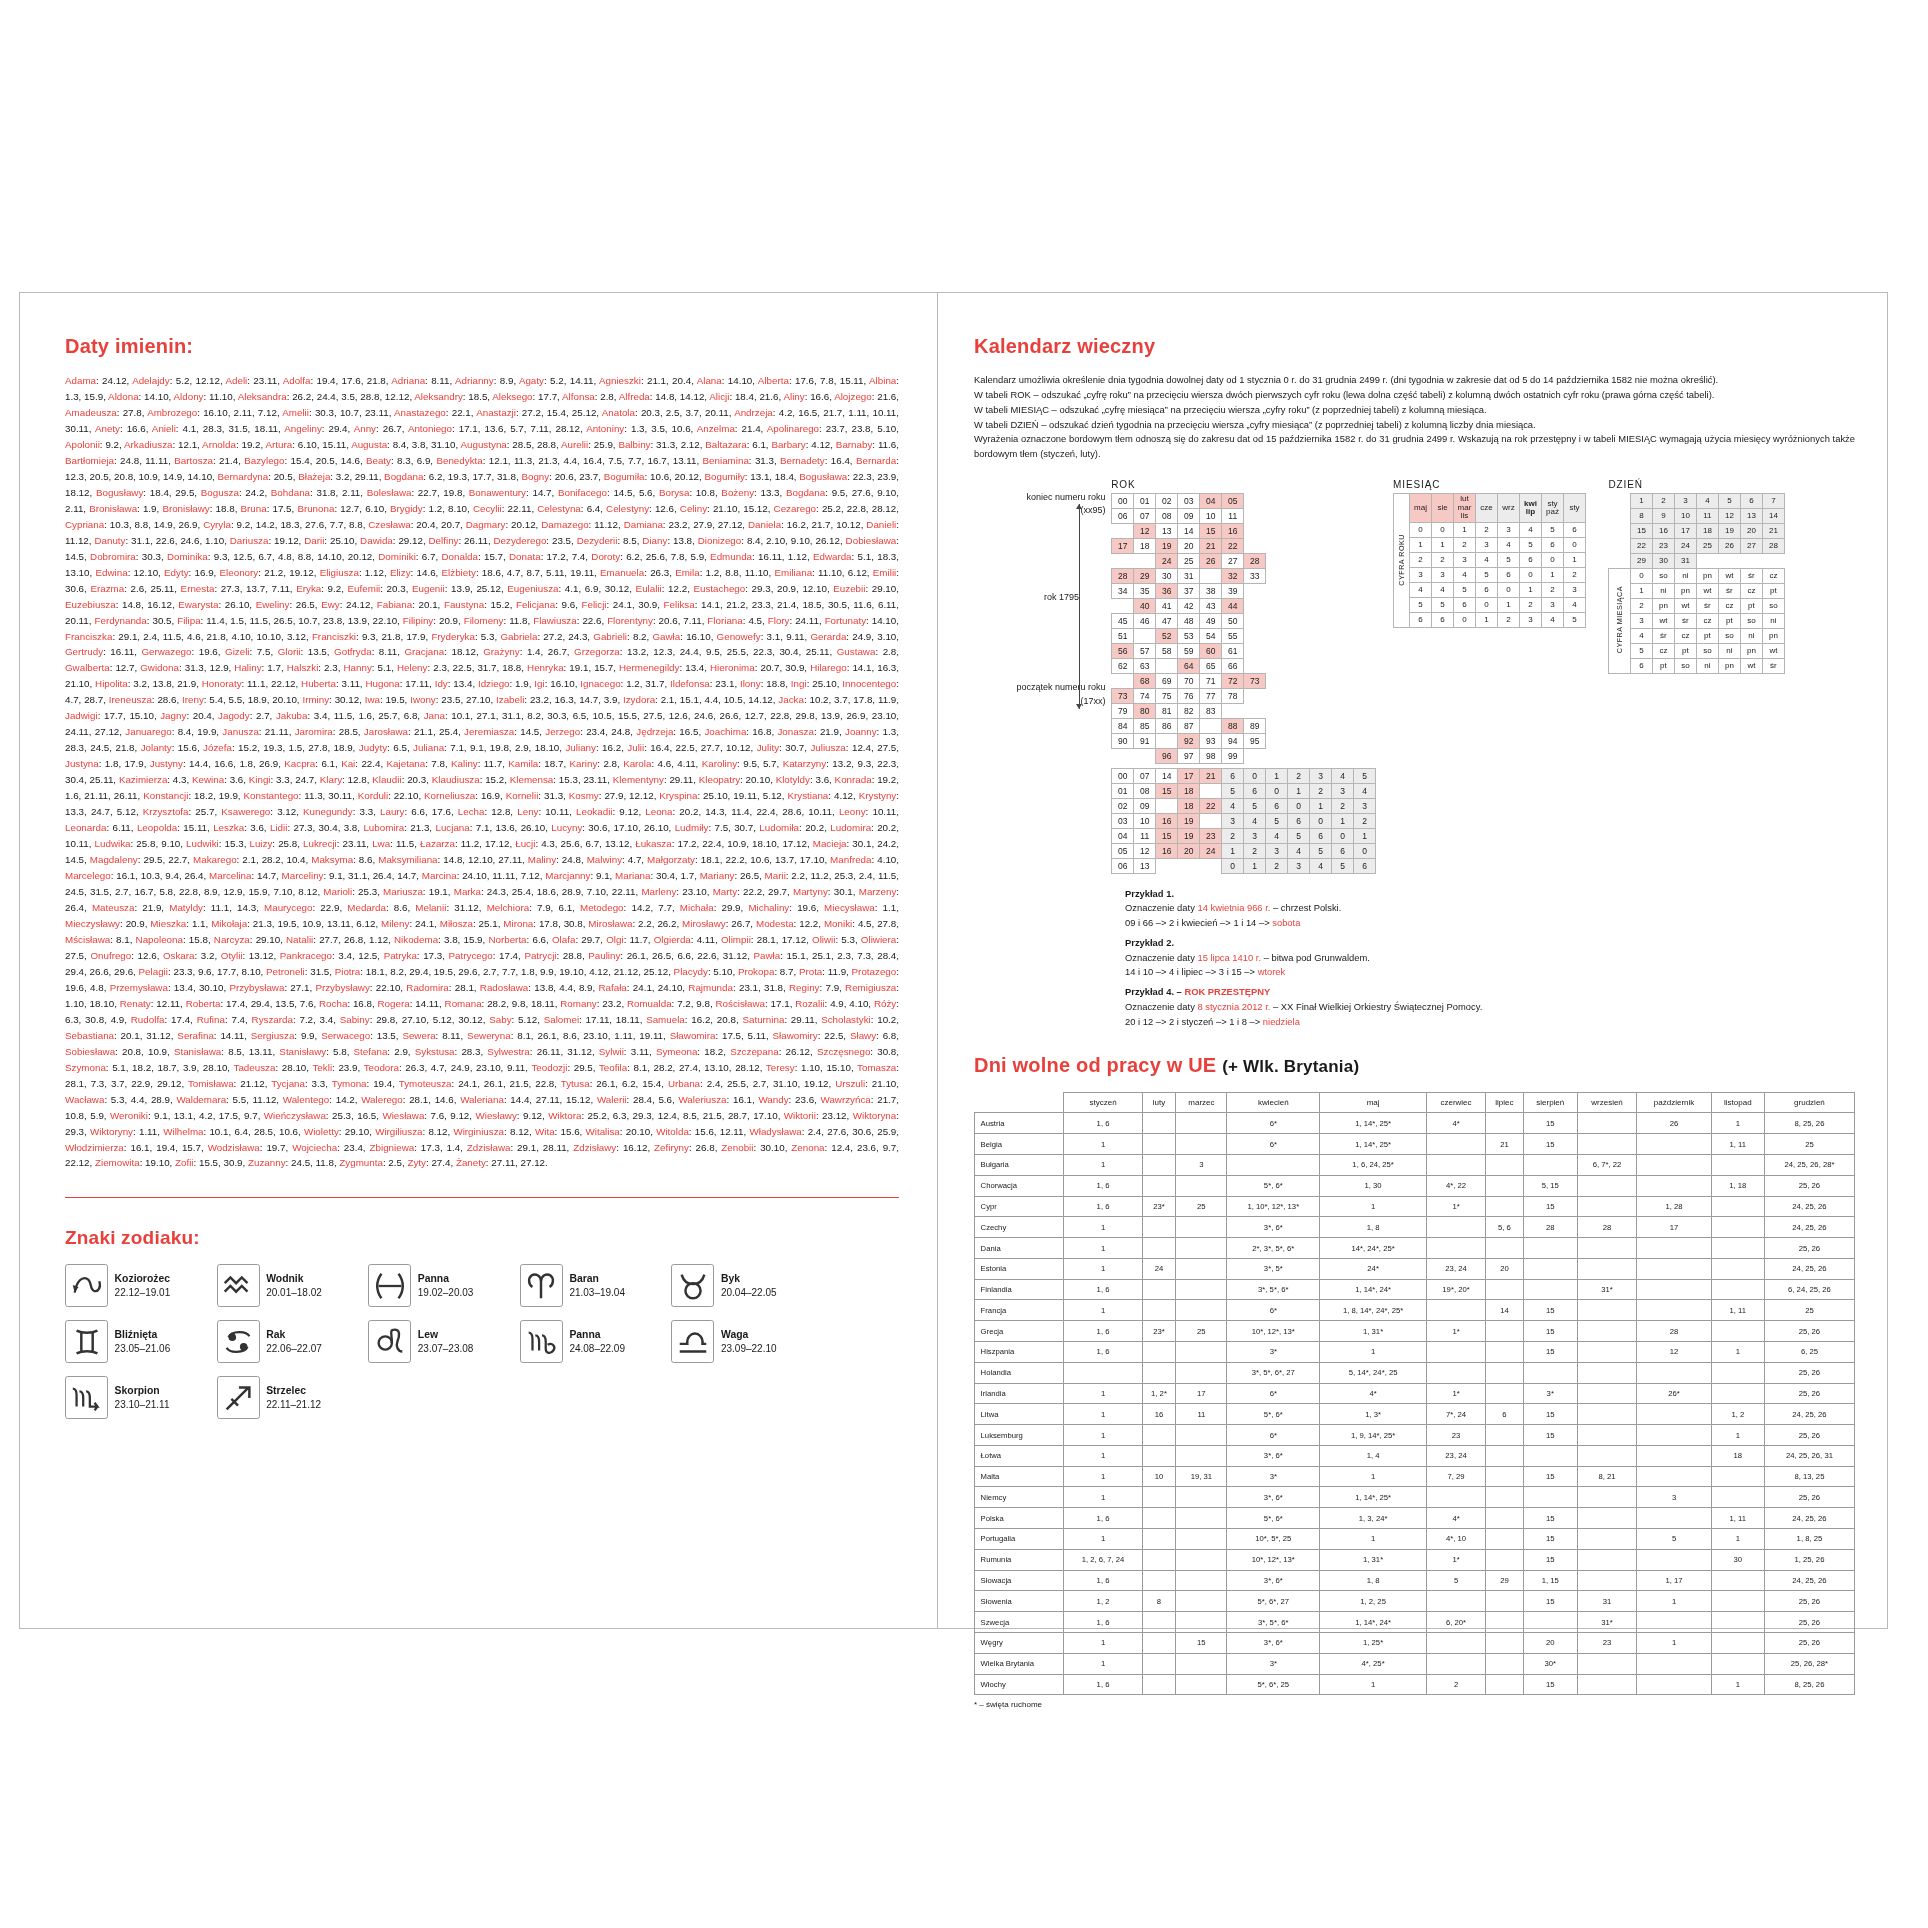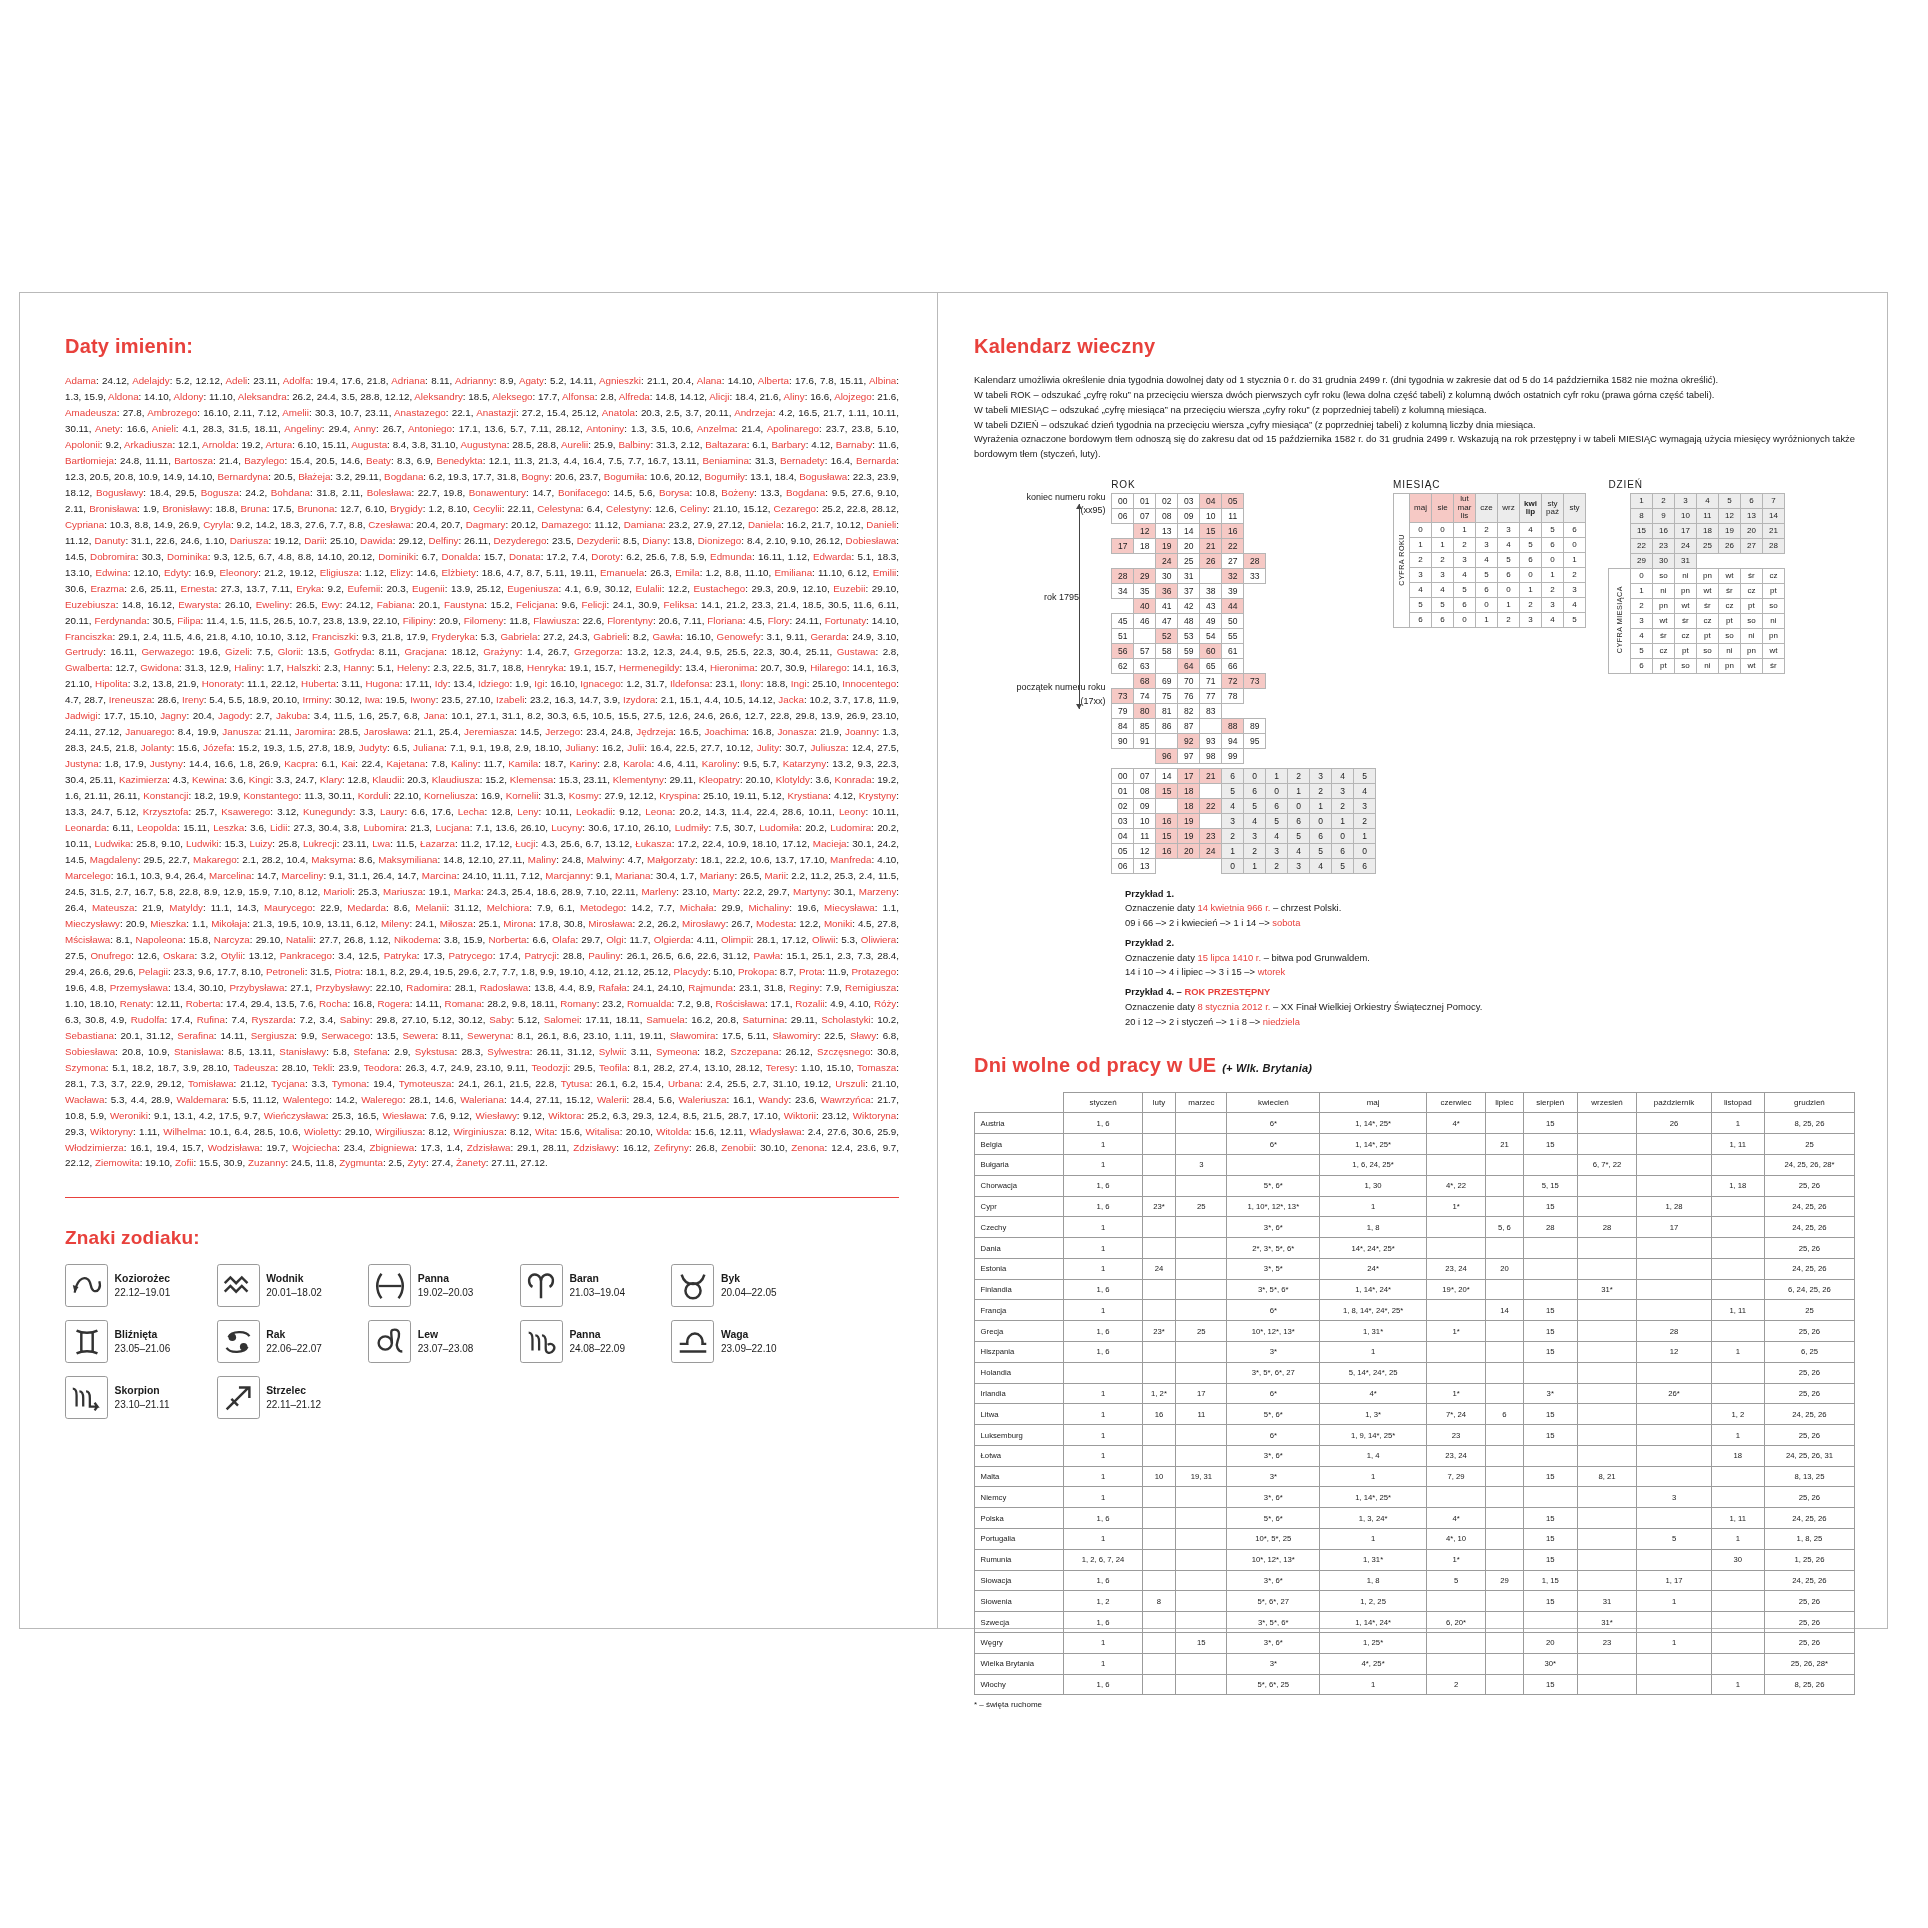--- a/index.html
+++ b/index.html
@@ -37,21 +37,21 @@
   .daytbl td{width:18px;height:13px;font-size:8px;}
   .rotcell{writing-mode:vertical-rl;transform:rotate(180deg);font-size:7.2px;letter-spacing:0.5px;line-height:1;}
   .examples{font-size:9.4px;line-height:1.55;margin-top:13px;}
   .examples .ttl{font-weight:bold;text-align:center;}
   .red{color:#e8413c;}
   table.ue{border-collapse:collapse;width:100%;font-size:7.7px;margin-top:5.6px;padding-left:25px;}
   table.ue th,table.ue td{border:0.9px solid #9b9b9b;padding:1.9px 1.9px;text-align:center;vertical-align:middle;height:16px;}
   table.ue th{font-weight:normal;font-size:8px;background:#fff;}
   table.ue td.country{text-align:left;padding-left:5.6px;width:81px;}
   .foot{font-size:8px;margin-top:4.7px;}
-  .subhead{font-size:11px;color:#1a1a1a;font-style:italic;}
+  .subhead{font-size:17px;color:#1a1a1a;}
 </style>
 </head>
 <body>
 
 <div id="page">
 
   <div class="col left">
     <h2 class="red">Daty imienin:</h2>
     <div class="names" id="names-block"><b>Adama</b>: 24.12, <b>Adelajdy</b>: 5.2, 12.12, <b>Adeli</b>: 23.11, <b>Adolfa</b>: 19.4, 17.6, 21.8, <b>Adriana</b>: 8.11, <b>Adrianny</b>: 8.9, <b>Agaty</b>: 5.2, 14.11, <b>Agnieszki</b>: 21.1, 20.4, <b>Alana</b>: 14.10, <b>Alberta</b>: 17.6, 7.8, 15.11, <b>Albina</b>: 1.3, 15.9, <b>Aldona</b>: 14.10, <b>Aldony</b>: 11.10, <b>Aleksandra</b>: 26.2, 24.4, 3.5, 28.8, 12.12, <b>Aleksandry</b>: 18.5, <b>Aleksego</b>: 17.7, <b>Alfonsa</b>: 2.8, <b>Alfreda</b>: 14.8, 14.12, <b>Alicji</b>: 18.4, 21.6, <b>Aliny</b>: 16.6, <b>Alojzego</b>: 21.6, <b>Amadeusza</b>: 27.8, <b>Ambrozego</b>: 16.10, 2.11, 7.12, <b>Amelii</b>: 30.3, 10.7, 23.11, <b>Anastazego</b>: 22.1, <b>Anastazji</b>: 27.2, 15.4, 25.12, <b>Anatola</b>: 20.3, 2.5, 3.7, 20.11, <b>Andrzeja</b>: 4.2, 16.5, 21.7, 1.11, 10.11, 30.11, <b>Anety</b>: 16.6, <b>Anieli</b>: 4.1, 28.3, 31.5, 18.11, <b>Angeliny</b>: 29.4, <b>Anny</b>: 26.7, <b>Antoniego</b>: 17.1, 13.6, 5.7, 7.11, 28.12, <b>Antoniny</b>: 1.3, 3.5, 10.6, <b>Anzelma</b>: 21.4, <b>Apolinarego</b>: 23.7, 23.8, 5.10, <b>Apolonii</b>: 9.2, <b>Arkadiusza</b>: 12.1, <b>Arnolda</b>: 19.2, <b>Artura</b>: 6.10, 15.11, <b>Augusta</b>: 8.4, 3.8, 31.10, <b>Augustyna</b>: 28.5, 28.8, <b>Aurelii</b>: 25.9, <b>Balbiny</b>: 31.3, 2.12, <b>Baltazara</b>: 6.1, <b>Barbary</b>: 4.12, <b>Barnaby</b>: 11.6, <b>Bartłomieja</b>: 24.8, 11.11, <b>Bartosza</b>: 21.4, <b>Bazylego</b>: 15.4, 20.5, 14.6, <b>Beaty</b>: 8.3, 6.9, <b>Benedykta</b>: 12.1, 11.3, 21.3, 4.4, 16.4, 7.5, 7.7, 16.7, 13.11, <b>Beniamina</b>: 31.3, <b>Bernadety</b>: 16.4, <b>Bernarda</b>: 12.3, 20.5, 20.8, 10.9, 14.9, 14.10, <b>Bernardyna</b>: 20.5, <b>Błażeja</b>: 3.2, 29.11, <b>Bogdana</b>: 6.2, 19.3, 17.7, 31.8, <b>Bogny</b>: 20.6, 23.7, <b>Bogumiła</b>: 10.6, 20.12, <b>Bogumiły</b>: 13.1, 18.4, <b>Bogusława</b>: 22.3, 23.9, 18.12, <b>Bogusławy</b>: 18.4, 29.5, <b>Bogusza</b>: 24.2, <b>Bohdana</b>: 31.8, 2.11, <b>Bolesława</b>: 22.7, 19.8, <b>Bonawentury</b>: 14.7, <b>Bonifacego</b>: 14.5, 5.6, <b>Borysa</b>: 10.8, <b>Bożeny</b>: 13.3, <b>Bogdana</b>: 9.5, 27.6, 9.10, 2.11, <b>Bronisława</b>: 1.9, <b>Bronisławy</b>: 18.8, <b>Bruna</b>: 17.5, <b>Brunona</b>: 12.7, 6.10, <b>Brygidy</b>: 1.2, 8.10, <b>Cecylii</b>: 22.11, <b>Celestyna</b>: 6.4, <b>Celestyny</b>: 12.6, <b>Celiny</b>: 21.10, 15.12, <b>Cezarego</b>: 25.2, 22.8, 28.12, <b>Cypriana</b>: 10.3, 8.8, 14.9, 26.9, <b>Cyryla</b>: 9.2, 14.2, 18.3, 27.6, 7.7, 8.8, <b>Czesława</b>: 20.4, 20.7, <b>Dagmary</b>: 20.12, <b>Damazego</b>: 11.12, <b>Damiana</b>: 23.2, 27.9, 27.12, <b>Daniela</b>: 16.2, 21.7, 10.12, <b>Danieli</b>: 11.12, <b>Danuty</b>: 31.1, 22.6, 24.6, 1.10, <b>Dariusza</b>: 19.12, <b>Darii</b>: 25.10, <b>Dawida</b>: 29.12, <b>Delfiny</b>: 26.11, <b>Dezyderego</b>: 23.5, <b>Dezyderii</b>: 8.5, <b>Diany</b>: 13.8, <b>Dionizego</b>: 8.4, 2.10, 9.10, 26.12, <b>Dobiesława</b>: 14.5, <b>Dobromira</b>: 30.3, <b>Dominika</b>: 9.3, 12.5, 6.7, 4.8, 8.8, 14.10, 20.12, <b>Dominiki</b>: 6.7, <b>Donalda</b>: 15.7, <b>Donata</b>: 17.2, 7.4, <b>Doroty</b>: 6.2, 25.6, 7.8, 5.9, <b>Edmunda</b>: 16.11, 1.12, <b>Edwarda</b>: 5.1, 18.3, 13.10, <b>Edwina</b>: 12.10, <b>Edyty</b>: 16.9, <b>Eleonory</b>: 21.2, 19.12, <b>Eligiusza</b>: 1.12, <b>Elizy</b>: 14.6, <b>Elżbiety</b>: 18.6, 4.7, 8.7, 5.11, 19.11, <b>Emanuela</b>: 26.3, <b>Emila</b>: 1.2, 8.8, 11.10, <b>Emiliana</b>: 11.10, 6.12, <b>Emilii</b>: 30.6, <b>Erazma</b>: 2.6, 25.11, <b>Ernesta</b>: 27.3, 13.7, 7.11, <b>Eryka</b>: 9.2, <b>Eufemii</b>: 20.3, <b>Eugenii</b>: 13.9, 25.12, <b>Eugeniusza</b>: 4.1, 6.9, 30.12, <b>Eulalii</b>: 12.2, <b>Eustachego</b>: 29.3, 20.9, 12.10, <b>Euzebii</b>: 29.10, <b>Euzebiusza</b>: 14.8, 16.12, <b>Ewarysta</b>: 26.10, <b>Eweliny</b>: 26.5, <b>Ewy</b>: 24.12, <b>Fabiana</b>: 20.1, <b>Faustyna</b>: 15.2, <b>Felicjana</b>: 9.6, <b>Felicji</b>: 24.1, 30.9, <b>Feliksa</b>: 14.1, 21.2, 23.3, 21.4, 18.5, 30.5, 11.6, 6.11, 20.11, <b>Ferdynanda</b>: 30.5, <b>Filipa</b>: 11.4, 1.5, 11.5, 26.5, 10.7, 23.8, 13.9, 22.10, <b>Filipiny</b>: 20.9, <b>Filomeny</b>: 11.8, <b>Flawiusza</b>: 22.6, <b>Florentyny</b>: 20.6, 7.11, <b>Floriana</b>: 4.5, <b>Flory</b>: 24.11, <b>Fortunaty</b>: 14.10, <b>Franciszka</b>: 29.1, 2.4, 11.5, 4.6, 21.8, 4.10, 10.10, 3.12, <b>Franciszki</b>: 9.3, 21.8, 17.9, <b>Fryderyka</b>: 5.3, <b>Gabriela</b>: 27.2, 24.3, <b>Gabrieli</b>: 8.2, <b>Gawła</b>: 16.10, <b>Genowefy</b>: 3.1, 9.11, <b>Gerarda</b>: 24.9, 3.10, <b>Gertrudy</b>: 16.11, <b>Gerwazego</b>: 19.6, <b>Gizeli</b>: 7.5, <b>Glorii</b>: 13.5, <b>Gotfryda</b>: 8.11, <b>Gracjana</b>: 18.12, <b>Grażyny</b>: 1.4, 26.7, <b>Grzegorza</b>: 13.2, 12.3, 24.4, 9.5, 25.5, 22.3, 30.4, 25.11, <b>Gustawa</b>: 2.8, <b>Gwalberta</b>: 12.7, <b>Gwidona</b>: 31.3, 12.9, <b>Haliny</b>: 1.7, <b>Halszki</b>: 2.3, <b>Hanny</b>: 5.1, <b>Heleny</b>: 2.3, 22.5, 31.7, 18.8, <b>Henryka</b>: 19.1, 15.7, <b>Hermenegildy</b>: 13.4, <b>Hieronima</b>: 20.7, 30.9, <b>Hilarego</b>: 14.1, 16.3, 21.10, <b>Hipolita</b>: 3.2, 13.8, 21.9, <b>Honoraty</b>: 11.1, 22.12, <b>Huberta</b>: 3.11, <b>Hugona</b>: 17.11, <b>Idy</b>: 13.4, <b>Idziego</b>: 1.9, <b>Igi</b>: 16.10, <b>Ignacego</b>: 1.2, 31.7, <b>Ildefonsa</b>: 23.1, <b>Ilony</b>: 18.8, <b>Ingi</b>: 25.10, <b>Innocentego</b>: 4.7, 28.7, <b>Ireneusza</b>: 28.6, <b>Ireny</b>: 5.4, 5.5, 18.9, 20.10, <b>Irminy</b>: 30.12, <b>Iwa</b>: 19.5, <b>Iwony</b>: 23.5, 27.10, <b>Izabeli</b>: 23.2, 16.3, 14.7, 3.9, <b>Izydora</b>: 2.1, 15.1, 4.4, 10.5, 14.12, <b>Jacka</b>: 10.2, 3.7, 17.8, 11.9, <b>Jadwigi</b>: 17.7, 15.10, <b>Jagny</b>: 20.4, <b>Jagody</b>: 2.7, <b>Jakuba</b>: 3.4, 11.5, 1.6, 25.7, 6.8, <b>Jana</b>: 10.1, 27.1, 31.1, 8.2, 30.3, 6.5, 10.5, 15.5, 27.5, 12.6, 24.6, 26.6, 12.7, 22.8, 29.8, 13.9, 26.9, 23.10, 24.11, 27.12, <b>Januarego</b>: 8.4, 19.9, <b>Janusza</b>: 21.11, <b>Jaromira</b>: 28.5, <b>Jarosława</b>: 21.1, 25.4, <b>Jeremiasza</b>: 14.5, <b>Jerzego</b>: 23.4, 24.8, <b>Jędrzeja</b>: 16.5, <b>Joachima</b>: 16.8, <b>Jonasza</b>: 21.9, <b>Joanny</b>: 1.3, 28.3, 24.5, 21.8, <b>Jolanty</b>: 15.6, <b>Józefa</b>: 15.2, 19.3, 1.5, 27.8, 18.9, <b>Judyty</b>: 6.5, <b>Juliana</b>: 7.1, 9.1, 19.8, 2.9, 18.10, <b>Juliany</b>: 16.2, <b>Julii</b>: 16.4, 22.5, 27.7, 10.12, <b>Julity</b>: 30.7, <b>Juliusza</b>: 12.4, 27.5, <b>Justyna</b>: 1.8, 17.9, <b>Justyny</b>: 14.4, 16.6, 1.8, 26.9, <b>Kacpra</b>: 6.1, <b>Kai</b>: 22.4, <b>Kajetana</b>: 7.8, <b>Kaliny</b>: 11.7, <b>Kamila</b>: 18.7, <b>Kariny</b>: 2.8, <b>Karola</b>: 4.6, 4.11, <b>Karoliny</b>: 9.5, 5.7, <b>Katarzyny</b>: 13.2, 9.3, 22.3, 30.4, 25.11, <b>Kazimierza</b>: 4.3, <b>Kewina</b>: 3.6, <b>Kingi</b>: 3.3, 24.7, <b>Klary</b>: 12.8, <b>Klaudii</b>: 20.3, <b>Klaudiusza</b>: 15.2, <b>Klemensa</b>: 15.3, 23.11, <b>Klementyny</b>: 29.11, <b>Kleopatry</b>: 20.10, <b>Klotyldy</b>: 3.6, <b>Konrada</b>: 19.2, 1.6, 21.11, 26.11, <b>Konstancji</b>: 18.2, 19.9, <b>Konstantego</b>: 11.3, 30.11, <b>Korduli</b>: 22.10, <b>Korneliusza</b>: 16.9, <b>Kornelii</b>: 31.3, <b>Kosmy</b>: 27.9, 12.12, <b>Kryspina</b>: 25.10, 19.11, 5.12, <b>Krystiana</b>: 4.12, <b>Krystyny</b>: 13.3, 24.7, 5.12, <b>Krzysztofa</b>: 25.7, <b>Ksawerego</b>: 3.12, <b>Kunegundy</b>: 3.3, <b>Laury</b>: 6.6, 17.6, <b>Lecha</b>: 12.8, <b>Leny</b>: 10.11, <b>Leokadii</b>: 9.12, <b>Leona</b>: 20.2, 14.3, 11.4, 22.4, 28.6, 10.11, <b>Leony</b>: 10.11, <b>Leonarda</b>: 6.11, <b>Leopolda</b>: 15.11, <b>Leszka</b>: 3.6, <b>Lidii</b>: 27.3, 30.4, 3.8, <b>Lubomira</b>: 21.3, <b>Lucjana</b>: 7.1, 13.6, 26.10, <b>Lucyny</b>: 30.6, 17.10, 26.10, <b>Ludmiły</b>: 7.5, 30.7, <b>Ludomiła</b>: 20.2, <b>Ludomira</b>: 20.2, 10.11, <b>Ludwika</b>: 25.8, 9.10, <b>Ludwiki</b>: 15.3, <b>Luizy</b>: 25.8, <b>Lukrecji</b>: 23.11, <b>Lwa</b>: 11.5, <b>Łazarza</b>: 11.2, 17.12, <b>Łucji</b>: 4.3, 25.6, 6.7, 13.12, <b>Łukasza</b>: 17.2, 22.4, 10.9, 18.10, 17.12, <b>Macieja</b>: 30.1, 24.2, 14.5, <b>Magdaleny</b>: 29.5, 22.7, <b>Makarego</b>: 2.1, 28.2, 10.4, <b>Maksyma</b>: 8.6, <b>Maksymiliana</b>: 14.8, 12.10, 27.11, <b>Maliny</b>: 24.8, <b>Malwiny</b>: 4.7, <b>Małgorzaty</b>: 18.1, 22.2, 10.6, 13.7, 17.10, <b>Manfreda</b>: 4.10, <b>Marcelego</b>: 16.1, 10.3, 9.4, 26.4, <b>Marcelina</b>: 14.7, <b>Marceliny</b>: 9.1, 31.1, 26.4, 14.7, <b>Marcina</b>: 24.10, 11.11, 7.12, <b>Marcjanny</b>: 9.1, <b>Mariana</b>: 30.4, 1.7, <b>Mariany</b>: 26.5, <b>Marii</b>: 2.2, 11.2, 25.3, 2.4, 11.5, 24.5, 31.5, 2.7, 16.7, 5.8, 22.8, 8.9, 12.9, 15.9, 7.10, 8.12, <b>Marioli</b>: 25.3, <b>Mariusza</b>: 19.1, <b>Marka</b>: 24.3, 25.4, 18.6, 28.9, 7.10, 22.11, <b>Marleny</b>: 23.10, <b>Marty</b>: 22.2, 29.7, <b>Martyny</b>: 30.1, <b>Marzeny</b>: 26.4, <b>Mateusza</b>: 21.9, <b>Matyldy</b>: 11.1, 14.3, <b>Maurycego</b>: 22.9, <b>Medarda</b>: 8.6, <b>Melanii</b>: 31.12, <b>Melchiora</b>: 7.9, 6.1, <b>Metodego</b>: 14.2, 7.7, <b>Michała</b>: 29.9, <b>Michaliny</b>: 19.6, <b>Miecysława</b>: 1.1, <b>Mieczysławy</b>: 20.9, <b>Mieszka</b>: 1.1, <b>Mikołaja</b>: 21.3, 19.5, 10.9, 13.11, 6.12, <b>Mileny</b>: 24.1, <b>Miłosza</b>: 25.1, <b>Mirona</b>: 17.8, 30.8, <b>Mirosława</b>: 2.2, 26.2, <b>Mirosławy</b>: 26.7, <b>Modesta</b>: 12.2, <b>Moniki</b>: 4.5, 27.8, <b>Mścisława</b>: 8.1, <b>Napoleona</b>: 15.8, <b>Narcyza</b>: 29.10, <b>Natalii</b>: 27.7, 26.8, 1.12, <b>Nikodema</b>: 3.8, 15.9, <b>Norberta</b>: 6.6, <b>Olafa</b>: 29.7, <b>Olgi</b>: 11.7, <b>Olgierda</b>: 4.11, <b>Olimpii</b>: 28.1, 17.12, <b>Oliwii</b>: 5.3, <b>Oliwiera</b>: 27.5, <b>Onufrego</b>: 12.6, <b>Oskara</b>: 3.2, <b>Otylii</b>: 13.12, <b>Pankracego</b>: 3.4, 12.5, <b>Patryka</b>: 17.3, <b>Patrycego</b>: 17.4, <b>Patrycji</b>: 28.8, <b>Pauliny</b>: 26.1, 26.5, 6.6, 22.6, 31.12, <b>Pawła</b>: 15.1, 25.1, 2.3, 7.3, 28.4, 29.4, 26.6, 29.6, <b>Pelagii</b>: 23.3, 9.6, 17.7, 8.10, <b>Petroneli</b>: 31.5, <b>Piotra</b>: 18.1, 8.2, 29.4, 19.5, 29.6, 2.7, 7.7, 1.8, 9.9, 19.10, 4.12, 21.12, 25.12, <b>Placydy</b>: 5.10, <b>Prokopa</b>: 8.7, <b>Prota</b>: 11.9, <b>Protazego</b>: 19.6, 4.8, <b>Przemysława</b>: 13.4, 30.10, <b>Przybysława</b>: 27.1, <b>Przybysławy</b>: 22.10, <b>Radomira</b>: 28.1, <b>Radosława</b>: 13.8, 4.4, 8.9, <b>Rafała</b>: 24.1, 24.10, <b>Rajmunda</b>: 23.1, 31.8, <b>Reginy</b>: 7.9, <b>Remigiusza</b>: 1.10, 18.10, <b>Renaty</b>: 12.11, <b>Roberta</b>: 17.4, 29.4, 13.5, 7.6, <b>Rocha</b>: 16.8, <b>Rogera</b>: 14.11, <b>Romana</b>: 28.2, 9.8, 18.11, <b>Romany</b>: 23.2, <b>Romualda</b>: 7.2, 9.8, <b>Rościsława</b>: 17.1, <b>Rozalii</b>: 4.9, 4.10, <b>Róży</b>: 6.3, 30.8, 4.9, <b>Rudolfa</b>: 17.4, <b>Rufina</b>: 7.4, <b>Ryszarda</b>: 7.2, 3.4, <b>Sabiny</b>: 29.8, 27.10, 5.12, 30.12, <b>Saby</b>: 5.12, <b>Salomei</b>: 17.11, 18.11, <b>Samuela</b>: 16.2, 20.8, <b>Saturnina</b>: 29.11, <b>Scholastyki</b>: 10.2, <b>Sebastiana</b>: 20.1, 31.12, <b>Serafina</b>: 14.11, <b>Sergiusza</b>: 9.9, <b>Serwacego</b>: 13.5, <b>Sewera</b>: 8.11, <b>Seweryna</b>: 8.1, 26.1, 8.6, 23.10, 1.11, 19.11, <b>Sławomira</b>: 17.5, 5.11, <b>Sławomiry</b>: 22.5, <b>Sławy</b>: 6.8, <b>Sobiesława</b>: 20.8, 10.9, <b>Stanisława</b>: 8.5, 13.11, <b>Stanisławy</b>: 5.8, <b>Stefana</b>: 2.9, <b>Sykstusa</b>: 28.3, <b>Sylwestra</b>: 26.11, 31.12, <b>Sylwii</b>: 3.11, <b>Symeona</b>: 18.2, <b>Szczepana</b>: 26.12, <b>Szczęsnego</b>: 30.8, <b>Szymona</b>: 5.1, 18.2, 18.7, 3.9, 28.10, <b>Tadeusza</b>: 28.10, <b>Tekli</b>: 23.9, <b>Teodora</b>: 26.3, 4.7, 24.9, 23.10, 9.11, <b>Teodozji</b>: 29.5, <b>Teofila</b>: 8.1, 28.2, 27.4, 13.10, 28.12, <b>Teresy</b>: 1.10, 15.10, <b>Tomasza</b>: 28.1, 7.3, 3.7, 22.9, 29.12, <b>Tomisława</b>: 21.12, <b>Tycjana</b>: 3.3, <b>Tymona</b>: 19.4, <b>Tymoteusza</b>: 24.1, 26.1, 21.5, 22.8, <b>Tytusa</b>: 26.1, 6.2, 15.4, <b>Urbana</b>: 2.4, 25.5, 2.7, 31.10, 19.12, <b>Urszuli</b>: 21.10, <b>Wacława</b>: 5.3, 4.4, 28.9, <b>Waldemara</b>: 5.5, 11.12, <b>Walentego</b>: 14.2, <b>Walerego</b>: 28.1, 14.6, <b>Waleriana</b>: 14.4, 27.11, 15.12, <b>Walerii</b>: 28.4, 5.6, <b>Waleriusza</b>: 16.1, <b>Wandy</b>: 23.6, <b>Wawrzyńca</b>: 21.7, 10.8, 5.9, <b>Weroniki</b>: 9.1, 13.1, 4.2, 17.5, 9.7, <b>Wieńczysława</b>: 25.3, 16.5, <b>Wiesława</b>: 7.6, 9.12, <b>Wiesławy</b>: 9.12, <b>Wiktora</b>: 25.2, 6.3, 29.3, 12.4, 8.5, 21.5, 28.7, 17.10, <b>Wiktorii</b>: 23.12, <b>Wiktoryna</b>: 29.3, <b>Wiktoryny</b>: 1.11, <b>Wilhelma</b>: 10.1, 6.4, 28.5, 10.6, <b>Wioletty</b>: 29.10, <b>Wirgiliusza</b>: 8.12, <b>Wirginiusza</b>: 8.12, <b>Wita</b>: 15.6, <b>Witalisa</b>: 20.10, <b>Witolda</b>: 15.6, 12.11, <b>Władysława</b>: 2.4, 27.6, 30.6, 25.9, <b>Włodzimierza</b>: 16.1, 19.4, 15.7, <b>Wodzisława</b>: 19.7, <b>Wojciecha</b>: 23.4, <b>Zbigniewa</b>: 17.3, 1.4, <b>Zdzisława</b>: 29.1, 28.11, <b>Zdzisławy</b>: 16.12, <b>Zefiryny</b>: 26.8, <b>Zenobii</b>: 30.10, <b>Zenona</b>: 12.4, 23.6, 9.7, 22.12, <b>Ziemowita</b>: 19.10, <b>Zofii</b>: 15.5, 30.9, <b>Zuzanny</b>: 24.5, 11.8, <b>Zygmunta</b>: 2.5, <b>Zyty</b>: 27.4, <b>Żanety</b>: 27.11, 27.12.</div>
 

